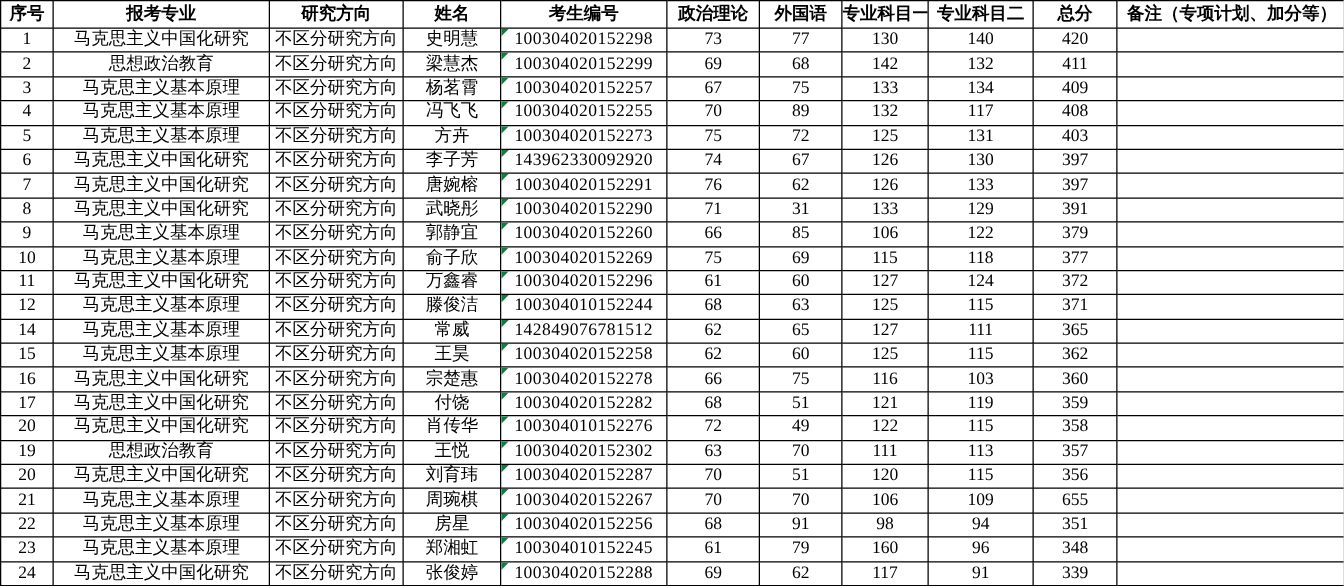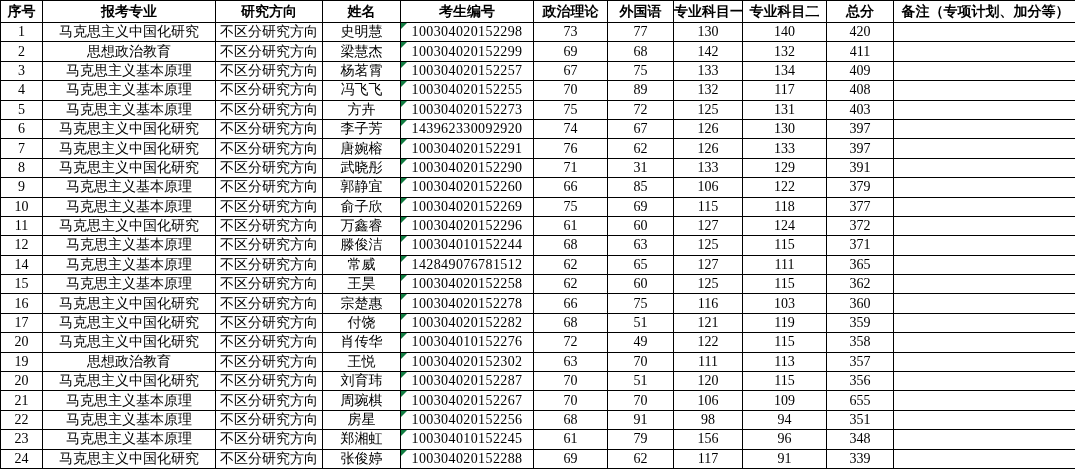--- a/index.html
+++ b/index.html
@@ -366,21 +366,21 @@
           <td></td>
         </tr>
         <tr>
           <td>23</td>
           <td>马克思主义基本原理</td>
           <td>不区分研究方向</td>
           <td>郑湘虹</td>
           <td class="id-cell"><span class="tri"></span><span>100304010152245</span></td>
           <td>61</td>
           <td>79</td>
-          <td>156</td>
+          <td>160</td>
           <td>96</td>
           <td>348</td>
           <td></td>
         </tr>
         <tr>
           <td>24</td>
           <td>马克思主义中国化研究</td>
           <td>不区分研究方向</td>
           <td>张俊婷</td>
           <td class="id-cell"><span class="tri"></span><span>100304020152288</span></td>

